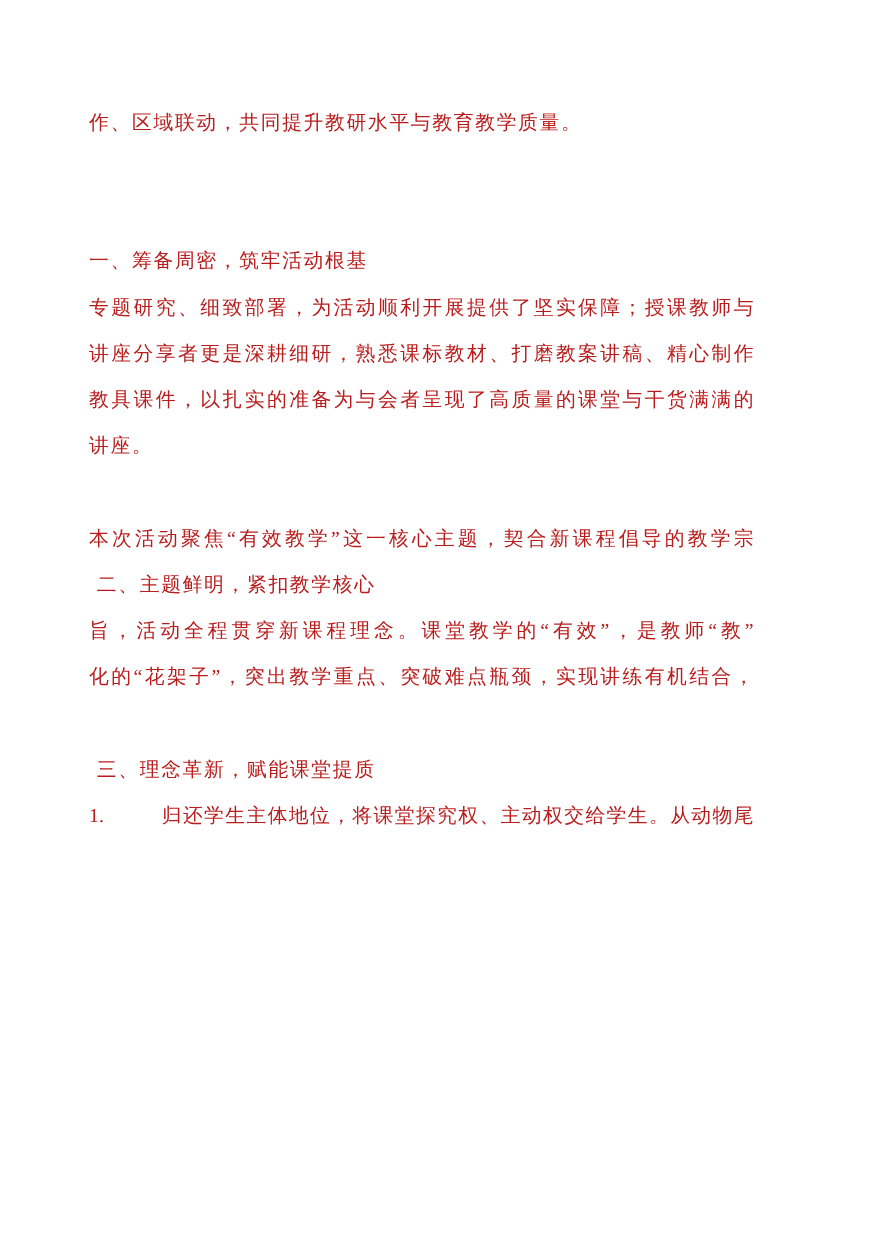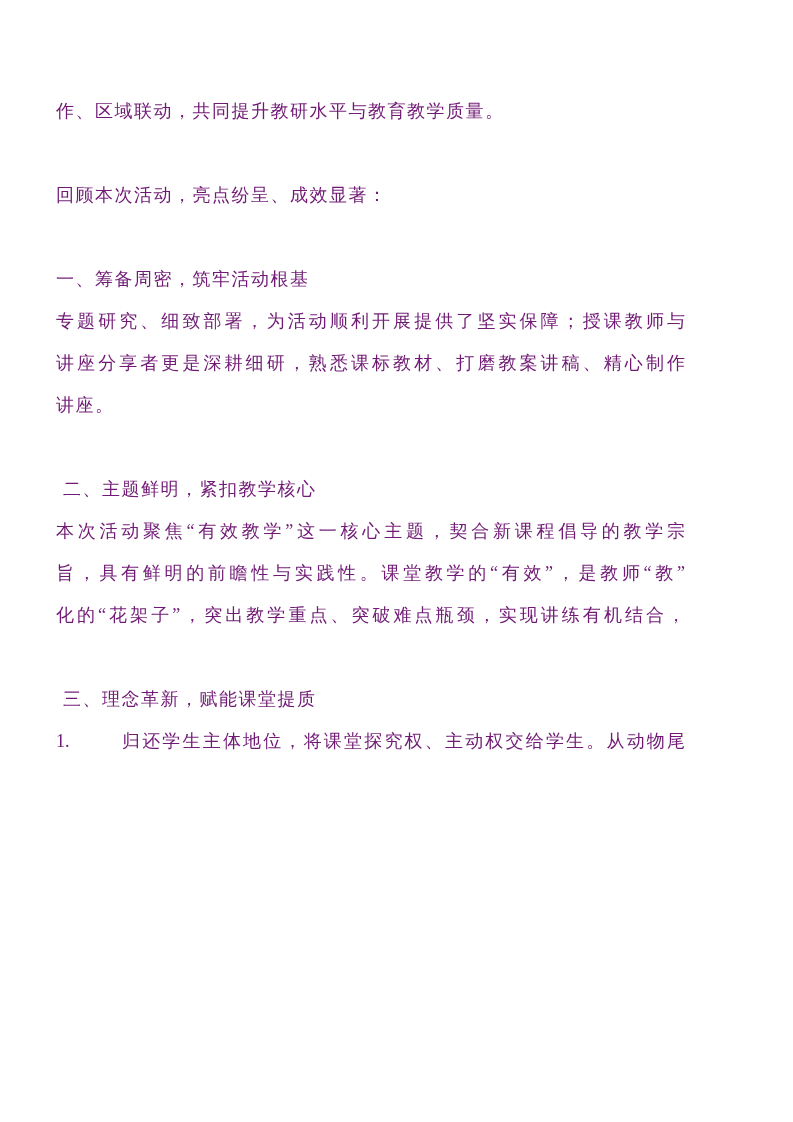--- a/index.html
+++ b/index.html
@@ -7,26 +7,26 @@
     padding: 0;
     background: #ffffff;
   }
   .page {
     position: relative;
     width: 793px;
     height: 1122px;
     box-sizing: border-box;
     margin: 0;
     background: #ffffff;
-    padding: 90px 108px 0 56px;
+    padding: 90px 108px 0 81px;
     overflow: hidden;
     font-family: "Liberation Serif", "DejaVu Serif", serif;
     font-size: 18px;
     line-height: 42px;
-    color: #701a75;
+    color: #b91c1c;
   }
   .doc-body { width: 100%; }
   .line {
     height: 42px;
     overflow: visible;
     white-space: nowrap;
   }
   
   .line.fill {
     white-space: normal;
@@ -54,30 +54,30 @@
     margin-left: 40px;
   }
 </style>
 </head>
 <body>
 
 <div class="page">
   <div class="doc-body">
       <div class="line end">作、区域联动，共同提升教研水平与教育教学质量。</div>
       <div class="line blank"></div>
-      <div class="line end">回顾本次活动，亮点纷呈、成效显著：</div>
       <div class="line blank"></div>
       <div class="line heading">一、筹备周密，筑牢活动根基</div>
       <div class="line fill">专题研究、细致部署，为活动顺利开展提供了坚实保障；授课教师与</div>
       <div class="line fill">讲座分享者更是深耕细研，熟悉课标教材、打磨教案讲稿、精心制作</div>
+      <div class="line fill">教具课件，以扎实的准备为与会者呈现了高质量的课堂与干货满满的</div>
       <div class="line end">讲座。</div>
       <div class="line blank"></div>
+      <div class="line fill">本次活动聚焦“有效教学”这一核心主题，契合新课程倡导的教学宗</div>
       <div class="line heading indent">二、主题鲜明，紧扣教学核心</div>
-      <div class="line fill">本次活动聚焦“有效教学”这一核心主题，契合新课程倡导的教学宗</div>
-      <div class="line fill">旨，具有鲜明的前瞻性与实践性。课堂教学的“有效”，是教师“教”</div>
+      <div class="line fill">旨，活动全程贯穿新课程理念。课堂教学的“有效”，是教师“教”</div>
       <div class="line fill">化的“花架子”，突出教学重点、突破难点瓶颈，实现讲练有机结合，</div>
       <div class="line blank"></div>
       <div class="line heading indent">三、理念革新，赋能课堂提质</div>
       <div class="line list">
         <span class="marker">1.</span>
         <span class="ltext">归还学生主体地位，将课堂探究权、主动权交给学生。从动物尾</span>
       </div>
     </div>
 </div>
 

